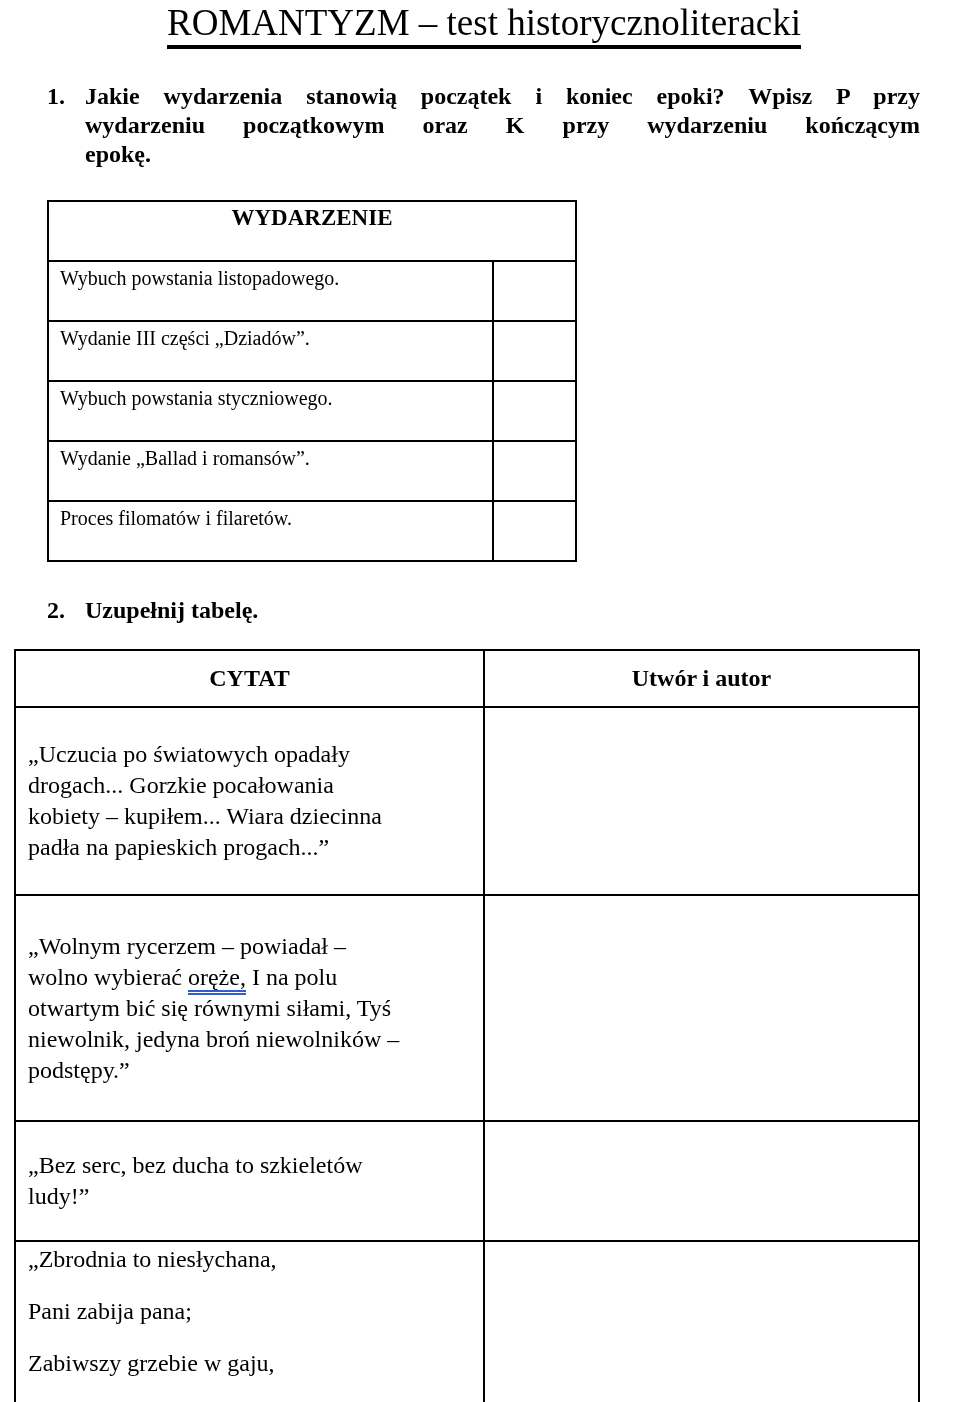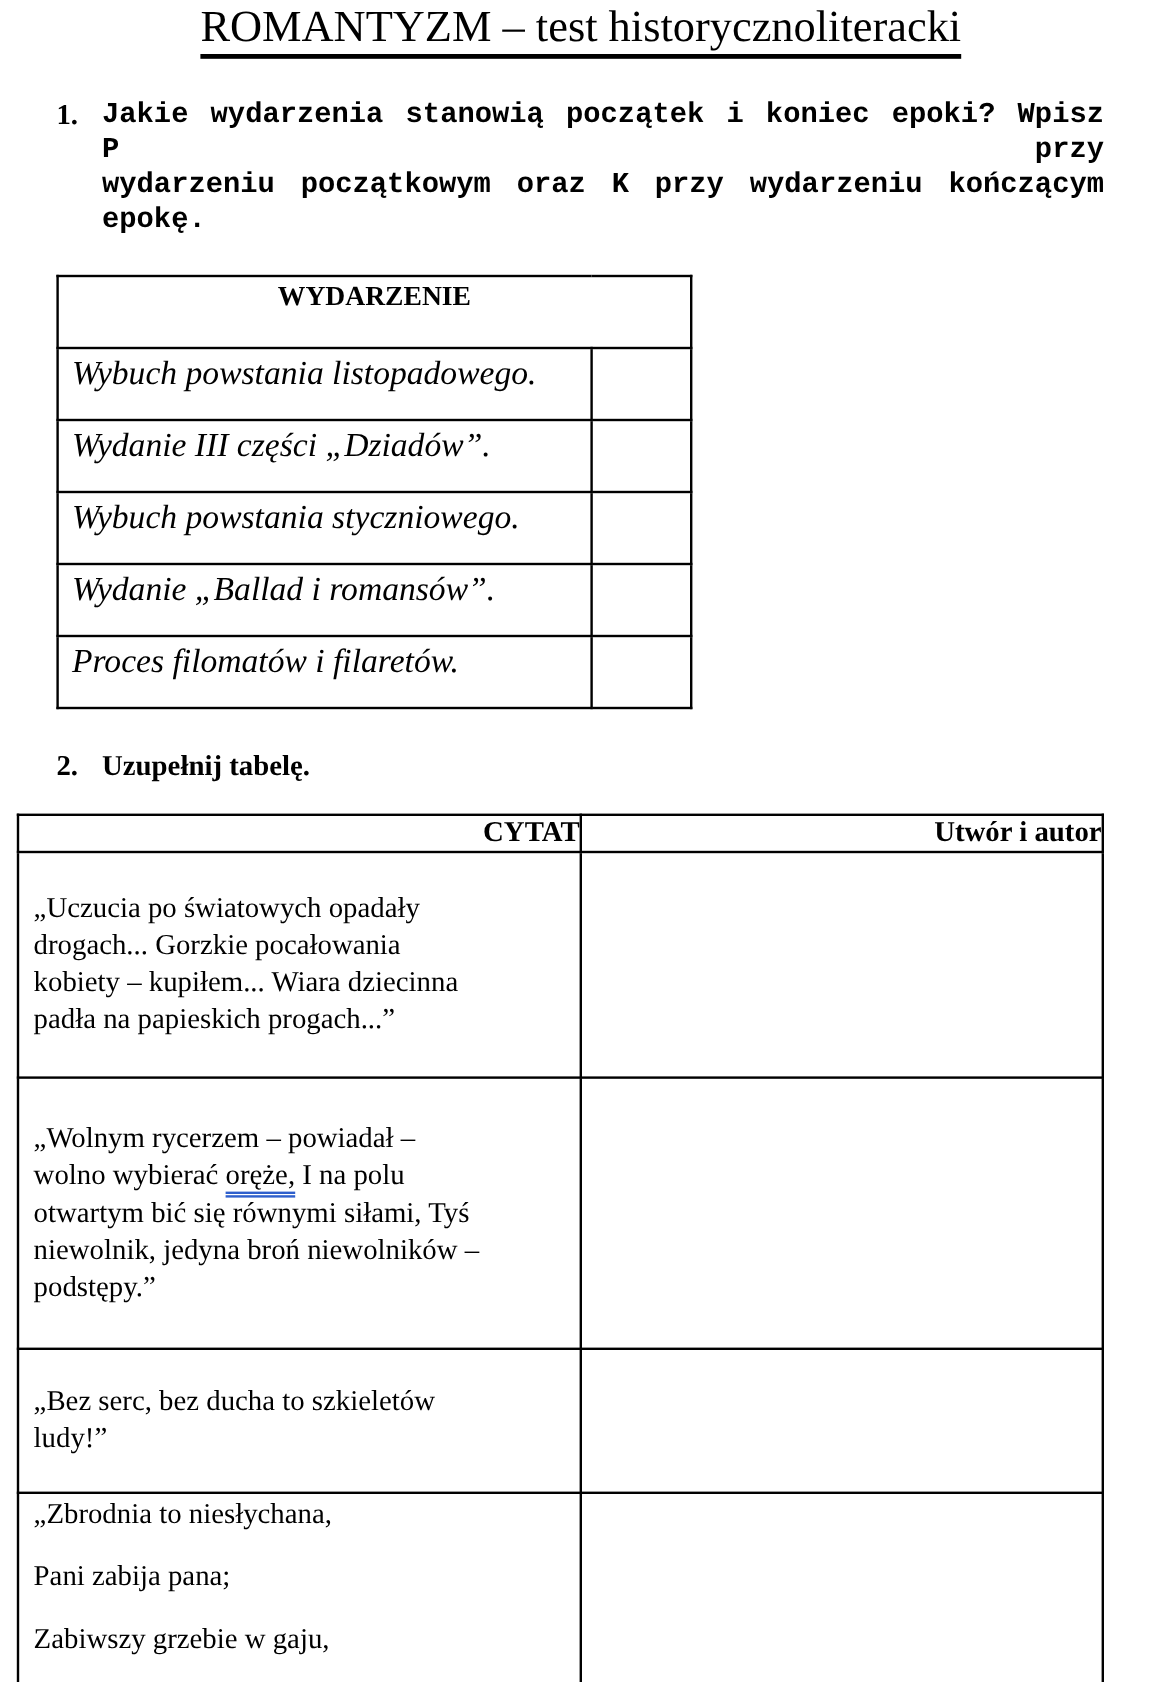--- a/index.html
+++ b/index.html
@@ -29,40 +29,40 @@
     display: flex;
     margin-left: 47px;
     font-weight: bold;
     font-size: 24px;
     line-height: 29px;
   }
   .q1 { margin-top: 33px; width: 873px; }
   .q2 { margin-top: 34px; }
   .qnum { width: 38px; flex: 0 0 38px; }
   .qtext { flex: 1 1 auto; }
-  .jline { text-align: justify; text-align-last: justify; font-family: Liberation Mono, monospace; }
+  .jline { text-align: justify; text-align-last: justify; }
   .jline.last { text-align: left; text-align-last: left; }
 
   
   table { border-collapse: collapse; table-layout: fixed; }
   .t1 { margin: 31px 0 0 47px; width: 528px; }
   .t1 th, .t1 td { border: 2px solid #000; }
   .t1 th {
     height: 60px; vertical-align: top; padding-top: 3px;
     font-size: 23px; font-weight: bold; text-align: center;
   }
-  .t1 td { height: 60px; vertical-align: top; font-size: 28px; font-style: italic; }
+  .t1 td { height: 60px; vertical-align: top; font-size: 20px; }
   .t1 td.event { padding: 5px 6px 0 11px; text-align: left; font-weight: normal; }
   .t1 .c-event { width: 445px; }
   .t1 .c-ans { width: 83px; }
 
   
   .t2 { margin: 24px 0 0 14px; width: 904px; }
   .t2 th, .t2 td { border: 2px solid #000; }
-  .t2 th { height: 31px; font-size: 24px; font-weight: bold; text-align: right; padding: 1px 0; margin-top: 24px; }
+  .t2 th { height: 31px; font-size: 24px; font-weight: bold; text-align: center; padding: 14px 0; margin-top: 24px; }
   .t2 .c-quote { width: 469px; }
   .t2 .c-autor { width: 435px; }
   .t2 td {
     font-size: 24px; line-height: 31px; vertical-align: middle;
     padding: 4px 10px 4px 12px; text-align: left; font-weight: normal;
   }
   .t2 td.quote { white-space: pre-line; }
   .t2 tr.r1 td { height: 188px; }
   .t2 tr.r2 td { height: 226px; margin-left: 10px; }
   .t2 tr.r3 td { height: 120px; margin-left: 12px; }

